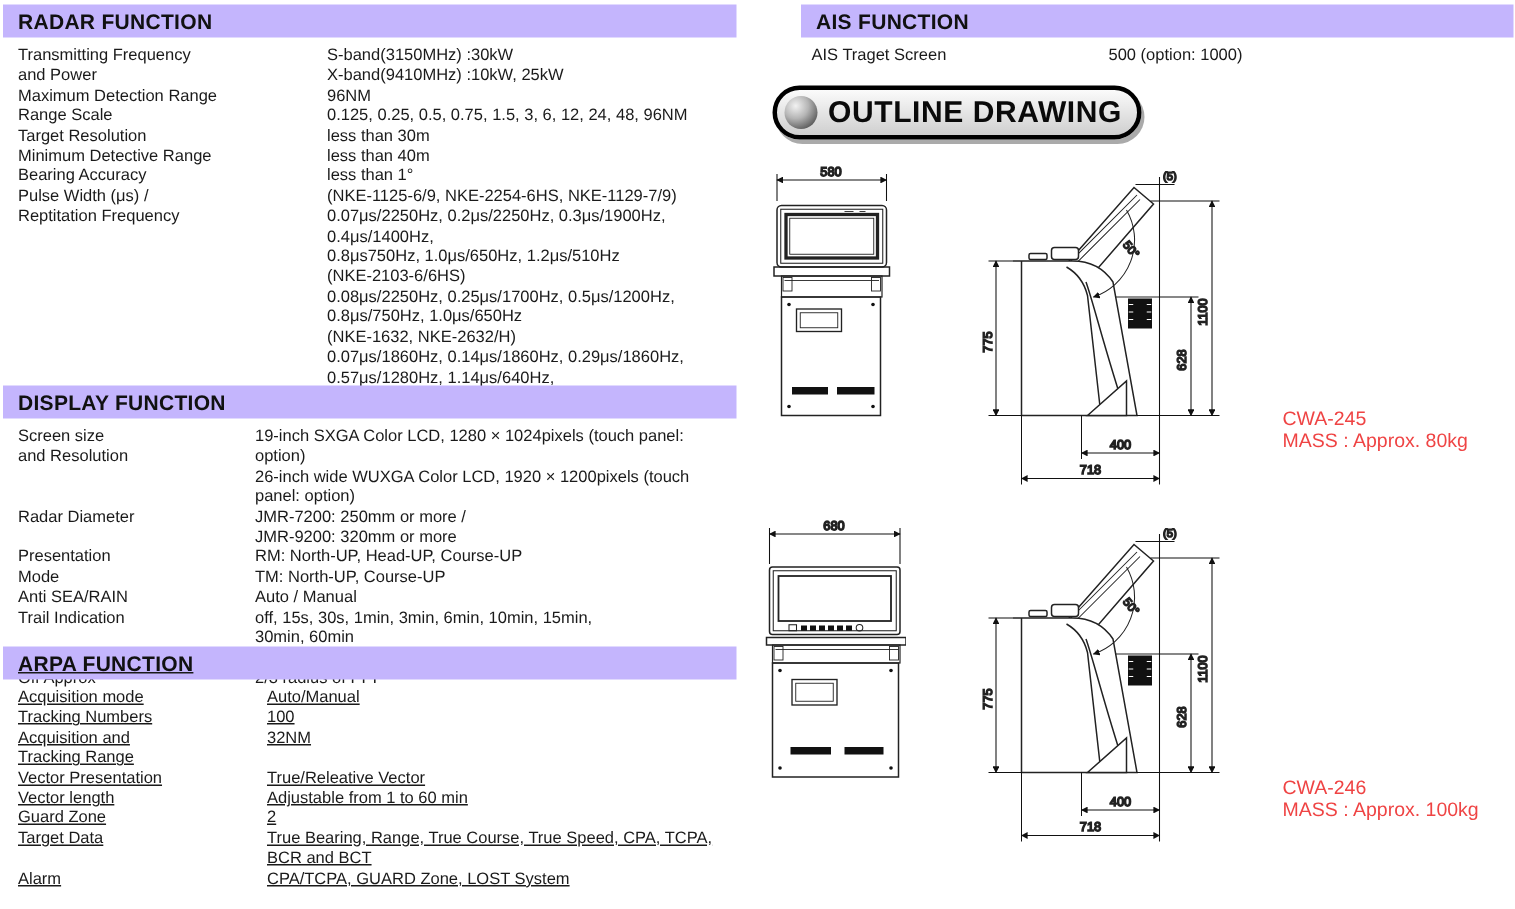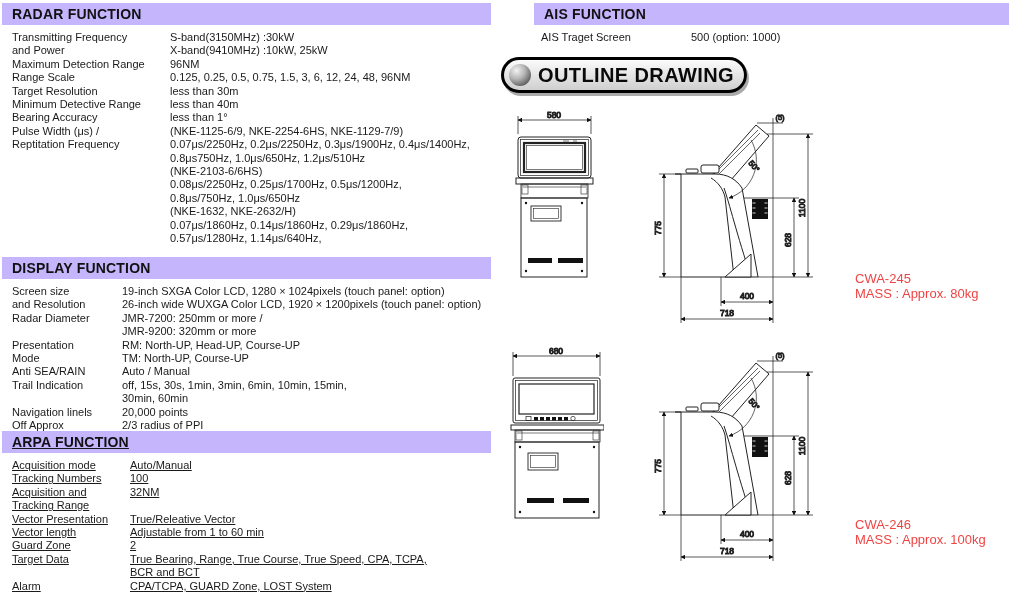--- a/index.html
+++ b/index.html
@@ -8,35 +8,35 @@
     background:#ffffff;color:#1a1a1a;
     font-family:"Liberation Sans", sans-serif;
   }
   .section{position:absolute;}
   .bar{
     background:#c4b5fd;height:22px;line-height:22px;
     font-size:14px;font-weight:bold;padding-left:10px;
     letter-spacing:0.2px;color:#111;
   }
   .rows{padding:6px 0 0 10px;font-size:11px;line-height:13.4px;}
-  .row{display:flex;}
+  .row{display:flex;gap:48px;}
   .lbl,.val{white-space:pre-line;}
   .lbl{flex:none;}
   .val{flex:1;}
   .w-radar .lbl{width:158px;}
   .w-display .lbl{width:110px;}
   .w-arpa .lbl{width:118px;}
   .w-ais .lbl{width:150px;}
   #sec-radar{left:2px;top:3px;width:489px;}
   #sec-display{left:2px;top:257px;width:489px;}
   #sec-arpa{left:2px;top:431px;width:489px;text-decoration:underline;}
   #sec-ais{left:505px;top:3px;width:475px;margin-left:29px;}
   #sec-ais .rows{padding-left:7px;}
   #badge{
-    position:absolute;left:501px;top:57px;height:30px;
+    position:absolute;left:515px;top:57px;height:30px;
     display:flex;align-items:center;
     border:3px solid #000;border-radius:18px;
     background:linear-gradient(#fbfbfb,#cfcfcf);
     box-shadow:2px 3px 0 #aaa;
     padding:0 10px 0 5px;
   }
   #badge .ball{
     width:22px;height:22px;border-radius:50%;
     background:radial-gradient(circle at 34% 30%, #f2f2f2 0%, #b5b5b5 40%, #4d4d4d 85%);
     margin-right:7px;flex:none;

